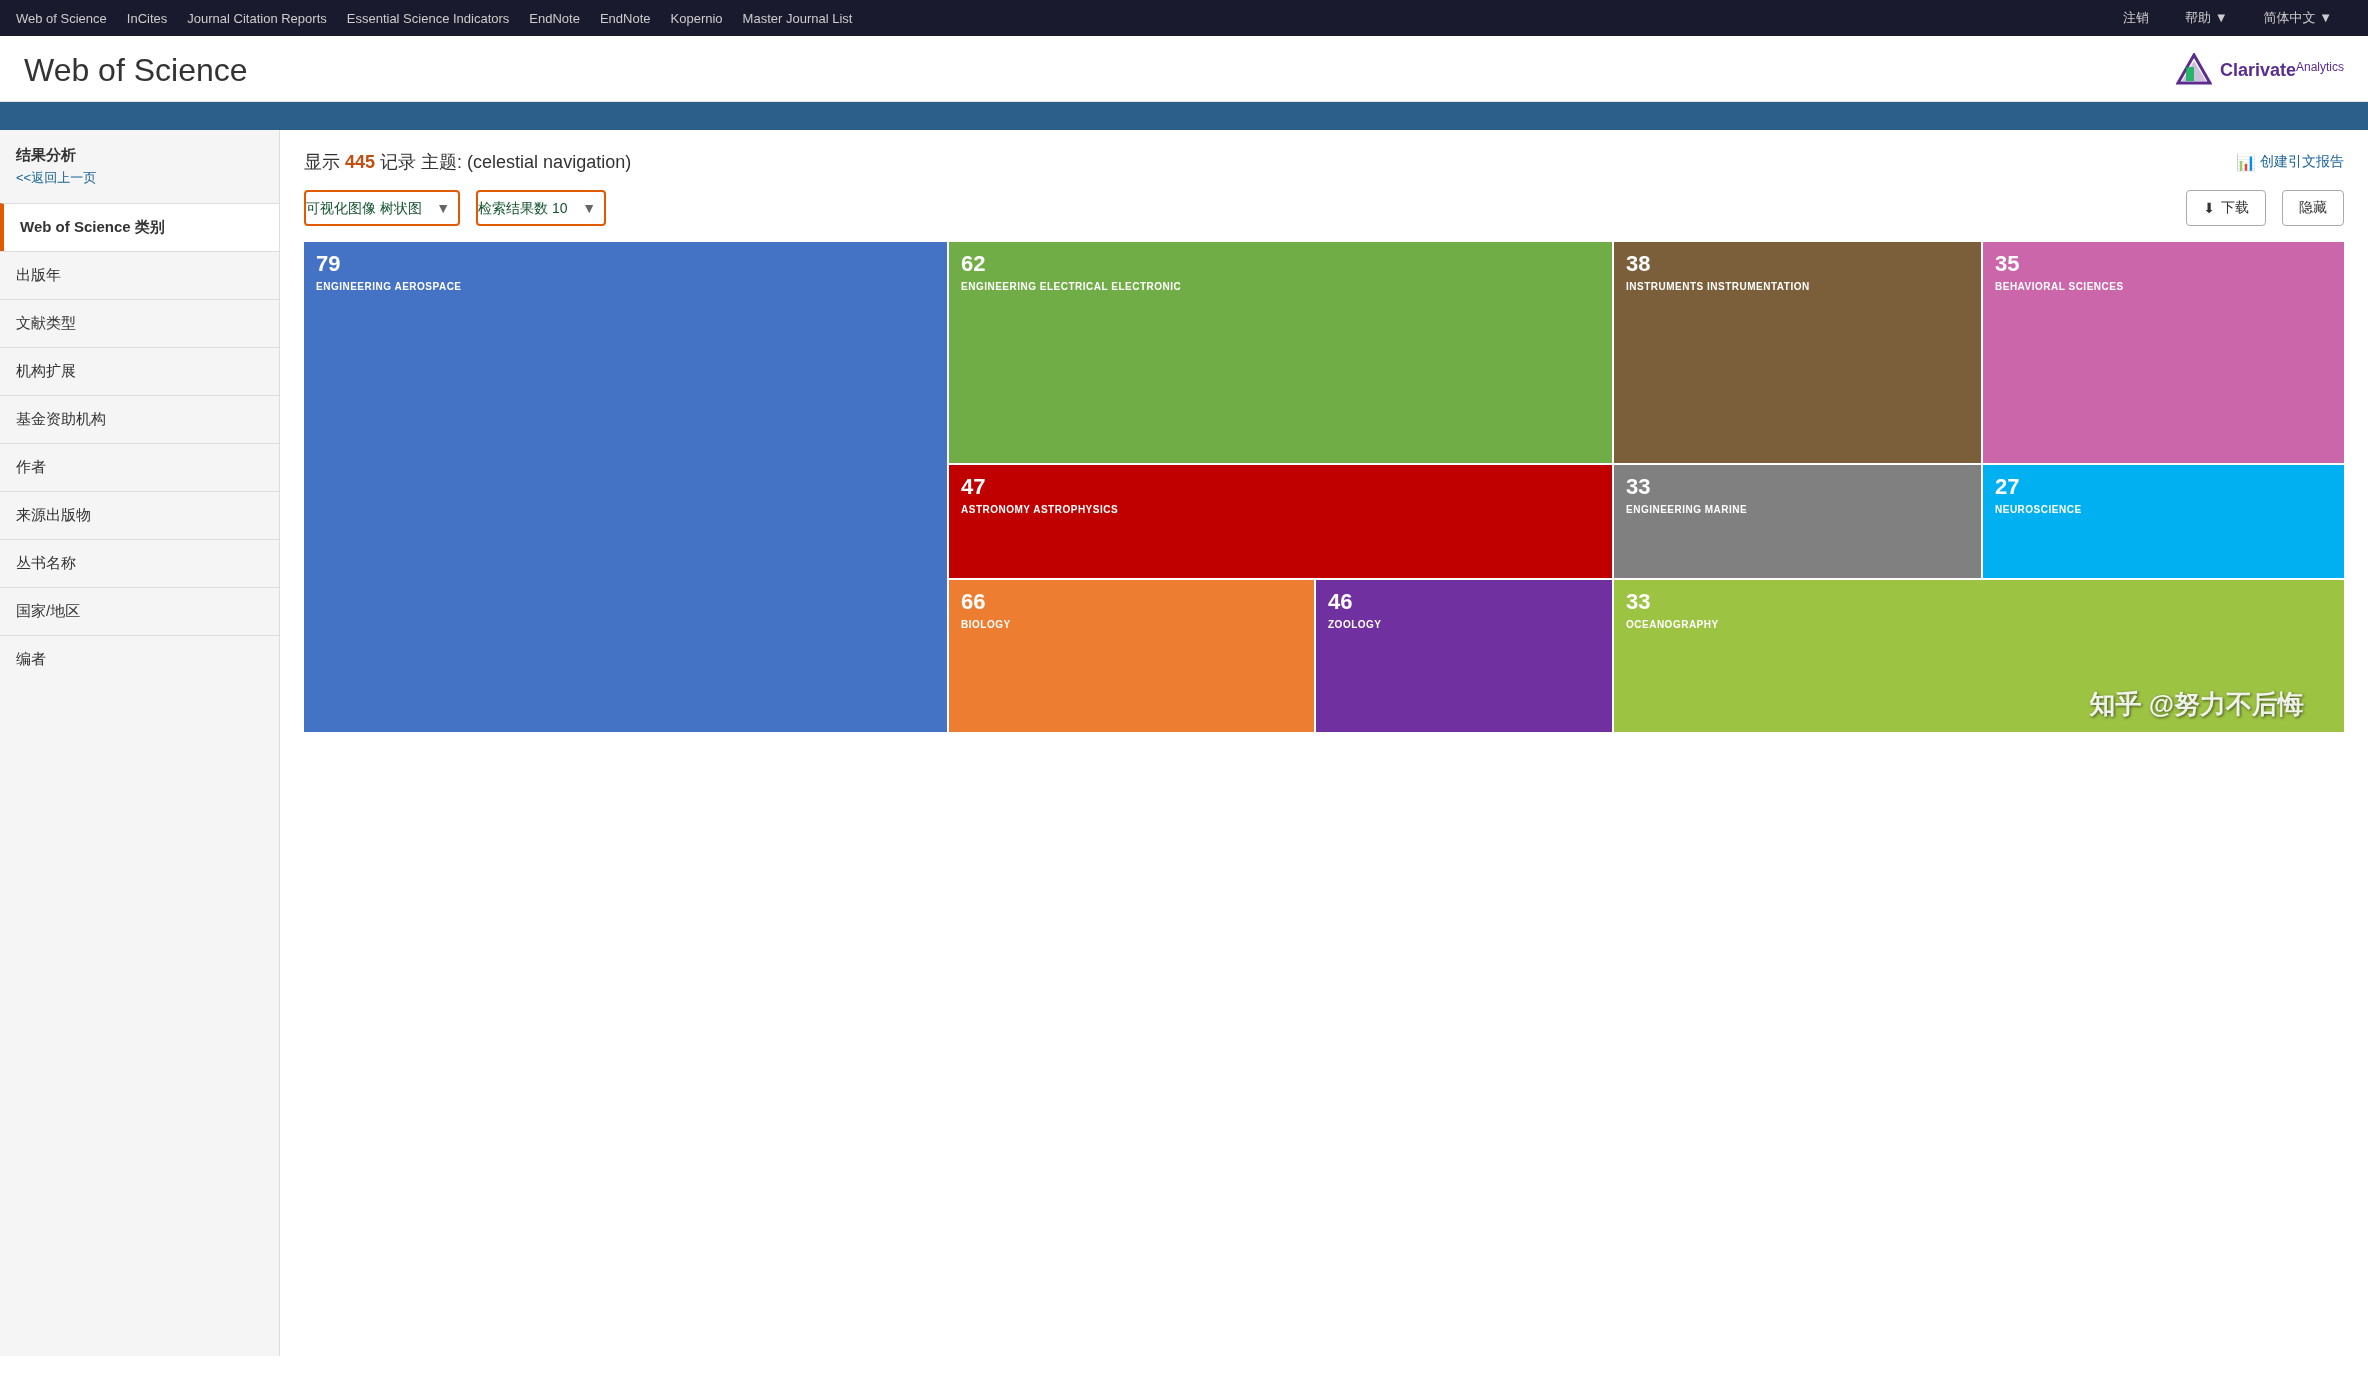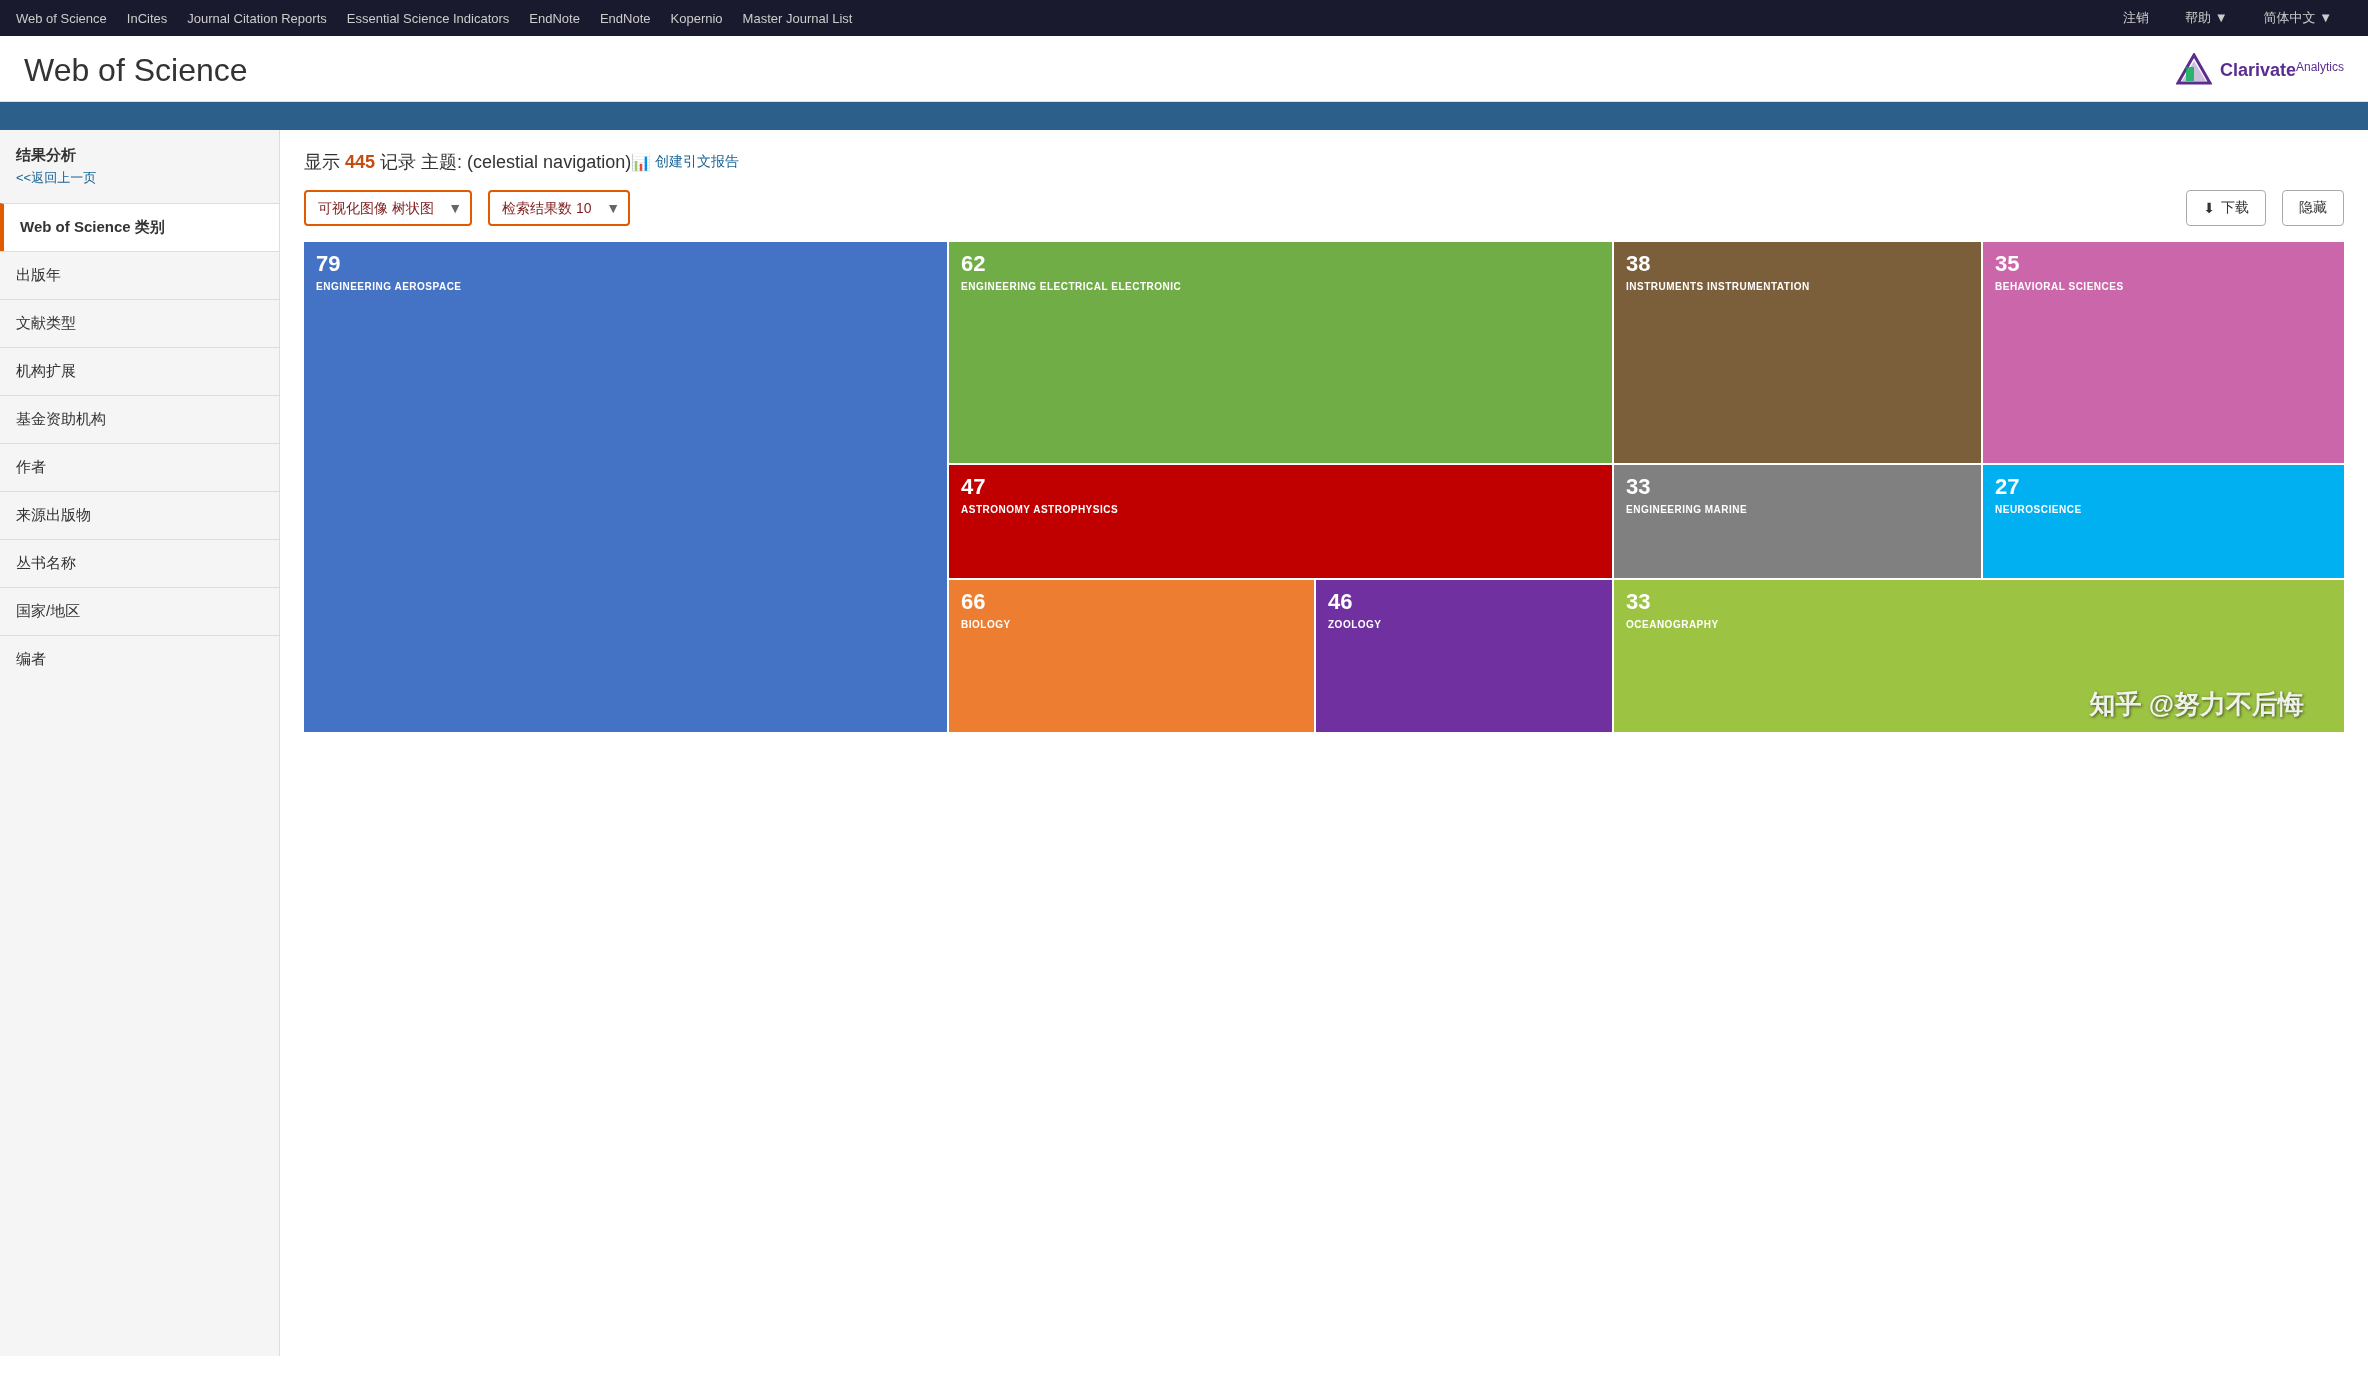--- a/index.html
+++ b/index.html
@@ -114,21 +114,21 @@
     .content {
       flex: 1;
       padding: 20px 24px;
       overflow: hidden;
     }
 
     
     .results-header {
       display: flex;
       align-items: center;
-      justify-content: flex-start;
+      justify-content: space-between;
       margin-bottom: 16px;
     }
     .results-title {
       font-size: 18px;
       color: #333;
     }
     .create-report {
       color: #1a6496;
       font-size: 14px;
       text-decoration: none;
@@ -144,26 +144,26 @@
       gap: 16px;
       margin-bottom: 16px;
     }
     .dropdown-wrapper {
       position: relative;
       display: inline-block;
     }
     .dropdown-wrapper select {
       border: 2px solid #e05a00;
       border-radius: 4px;
-      padding: 8px 36px 8px 12px;
+      padding: 8px 36px 8px 0;
       font-size: 14px;
       appearance: none;
       background: #fff;
       cursor: pointer;
-      color: #7f1d1d;
+      color: #14532d;
       outline: none;
     }
     .dropdown-wrapper .chevron {
       position: absolute;
       right: 10px;
       top: 50%;
       transform: translateY(-50%);
       pointer-events: none;
       color: #666;
     }

